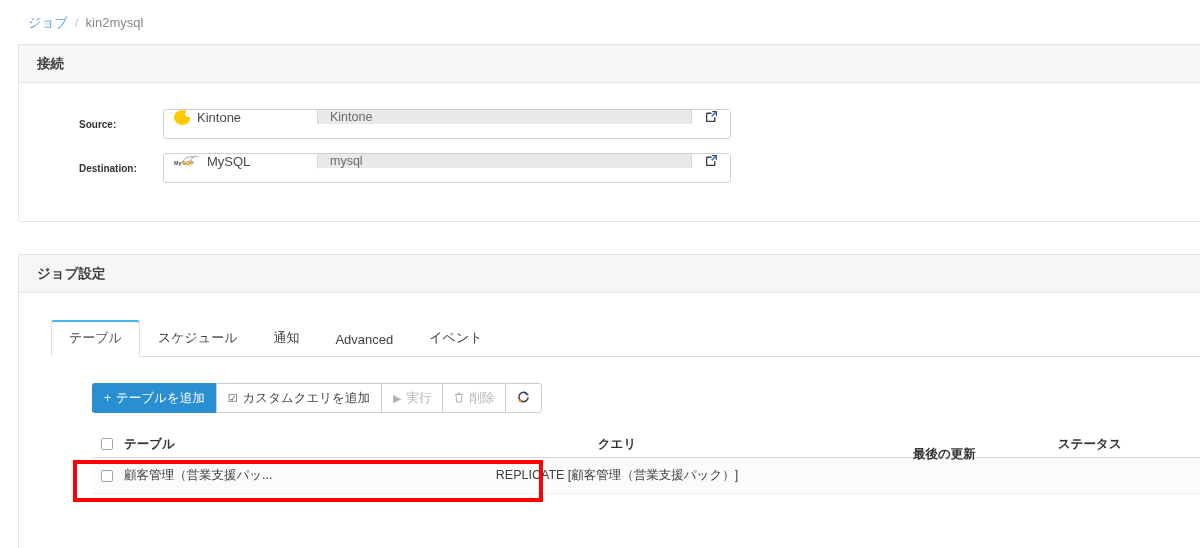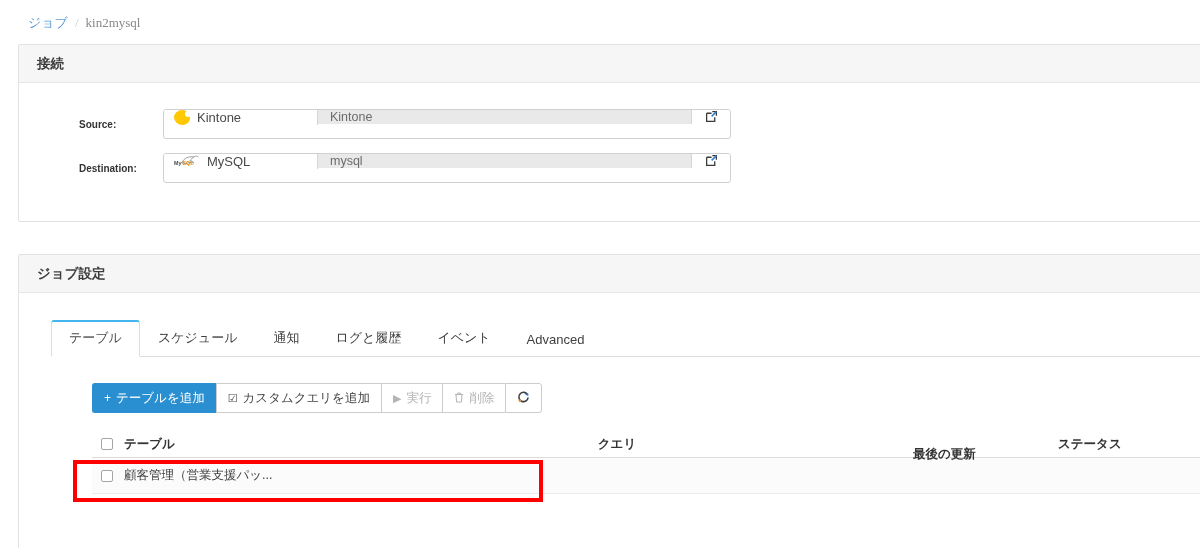--- a/index.html
+++ b/index.html
@@ -20,21 +20,20 @@
   }
 
   
   .breadcrumb {
     position: absolute;
     left: 28px;
     top: 15px;
     font-size: 13px;
     line-height: 16px;
     white-space: nowrap;
-    font-family: Liberation Serif, serif;
   }
   .breadcrumb .crumb-link {
     color: #5b9bd5;
     text-decoration: none;
     cursor: pointer;
   }
   .breadcrumb .crumb-sep {
     color: #c8c8c8;
     margin: 0 7px;
   }
@@ -342,23 +341,22 @@
   <div class="panel" id="panel-jobsettings">
     <div class="panel-header">
       <span>ジョブ設定</span>
     </div>
     <div class="panel-body">
 
       <div class="tabs">
         <div class="tab active"><span>テーブル</span></div>
         <div class="tab"><span>スケジュール</span></div>
         <div class="tab"><span>通知</span></div>
-        <div class="tab"><span>ログと履歴</span></div>
+        <div class="tab"><span>Advanced</span></div>
         <div class="tab"><span>イベント</span></div>
-        <div class="tab"><span>Advanced</span></div>
       </div>
 
       <div class="toolbar">
         <div class="btn primary">
           <span class="gl">+</span>
           <span>テーブルを追加</span>
         </div>
         <div class="btn">
           <span class="gl">☑</span>
           <span>カスタムクエリを追加</span>
@@ -394,20 +392,21 @@
           <div class="c-table">テーブル</div>
           <div class="c-query">クエリ</div>
           <div class="c-updated">最後の更新</div>
           <div class="c-status">ステータス</div>
         </div>
         <div class="grid-row">
           <div class="c-check">
             <span class="cbx"></span>
           </div>
           <div class="c-table">顧客管理（営業支援パッ...</div>
+          <div class="c-query">REPLICATE [顧客管理（営業支援パック）]</div>
           <div class="c-updated"></div>
           <div class="c-status"></div>
         </div>
       </div>
 
     </div>
   </div>
 
   <div class="annot-box"></div>
 

